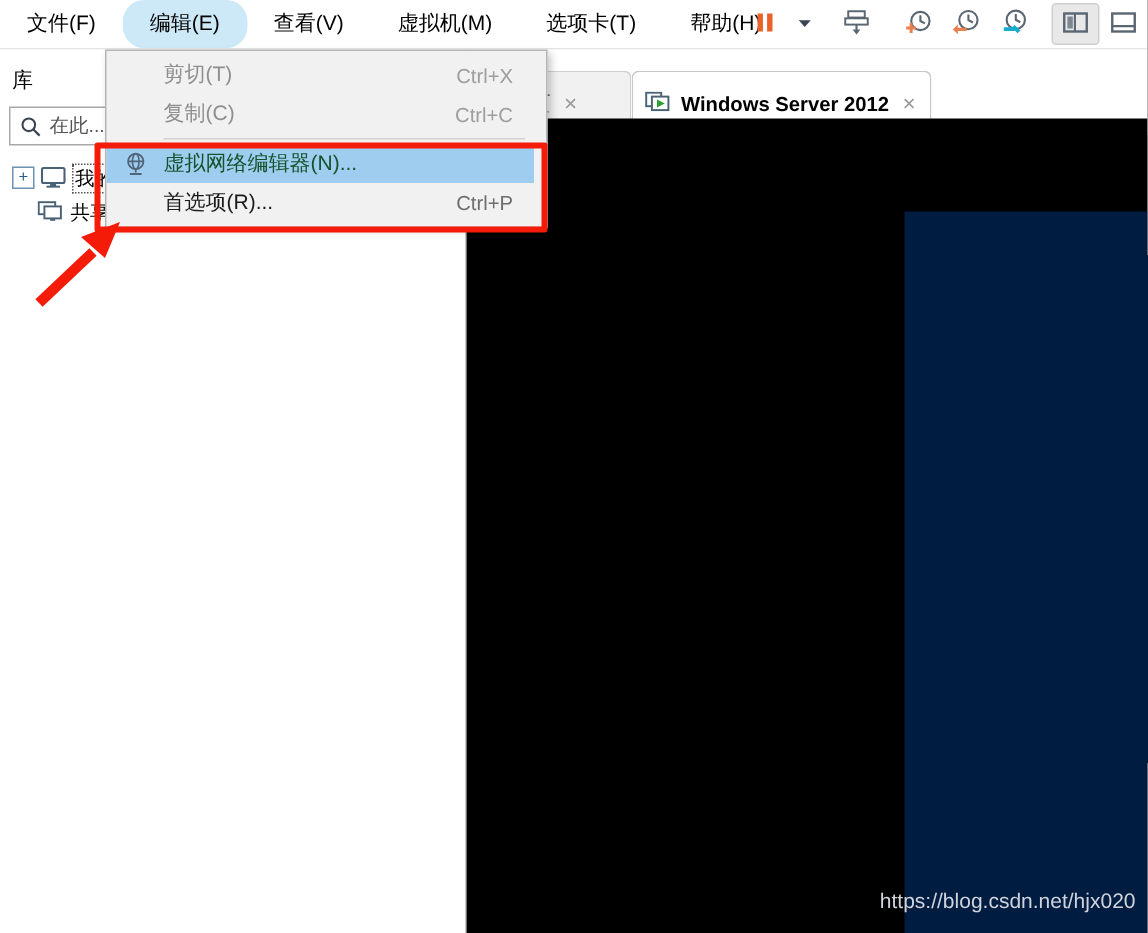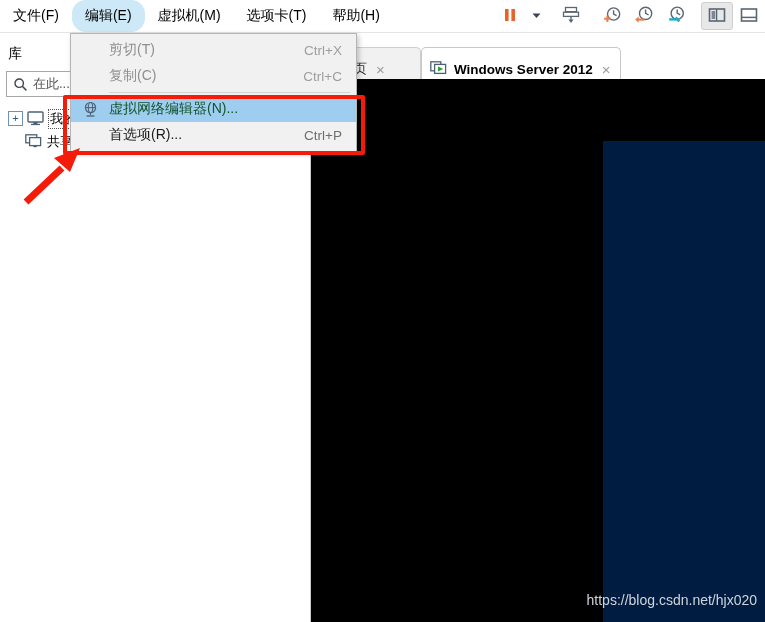--- a/index.html
+++ b/index.html
@@ -10,21 +10,21 @@
     -webkit-font-smoothing:antialiased;
   }
   .app{position:relative;width:765px;height:622px;background:#fff;}
 
   
   .menubar{
     position:absolute;left:0;top:0;width:765px;height:32px;
     background:#ffffff;display:flex;align-items:stretch;
   }
   .menu-item{
-    display:flex;align-items:center;padding:0 13px;
+    display:flex;align-items:center;padding:0 18px;
     font-size:14px;color:#000;cursor:default;white-space:nowrap;
   }
   .menu-item.active{background:#cde8f7;border-radius:14px;}
 
   .tb-sep-v{width:1px;background:#d3d3d3;margin:6px 4px;}
 
   .toolbar{
     position:absolute;right:0;top:0;height:32px;display:flex;align-items:center;
   }
   .tb-btn{
@@ -99,21 +99,21 @@
   .watermark{
     position:absolute;right:8px;bottom:14px;
     font-size:14px;color:#cfd4dc;white-space:nowrap;margin-left:8px;
   }
 
   
   .dropdown{
     position:absolute;left:70px;top:33px;width:285px;
     background:#f1f1f1;border:1px solid #b5b5b5;
     box-shadow:2px 2px 5px rgba(0,0,0,.22);
-    padding:3px 0 3px 0;
+    padding:3px 8px 3px 0;
   }
   .dd-item{
     position:relative;display:flex;align-items:center;height:26px;
     padding-left:0;cursor:default;
   }
   .dd-item .dd-ico{
     width:38px;display:flex;align-items:center;justify-content:center;
   }
   .dd-item .dd-label{font-size:14px;flex:1;white-space:nowrap;}
   .dd-item .dd-accel{font-size:13.5px;color:#6e6e6e;padding-right:14px;}
@@ -135,20 +135,23 @@
 <body>
 
 <div class="app">
 
   <div class="menubar">
     <div class="menu-item">
       <span>文件(F)</span>
     </div>
     <div class="menu-item active">
       <span>编辑(E)</span>
+    </div>
+    <div class="menu-item">
+      <span>查看(V)</span>
     </div>
     <div class="menu-item">
       <span>虚拟机(M)</span>
     </div>
     <div class="menu-item">
       <span>选项卡(T)</span>
     </div>
     <div class="menu-item">
       <span>帮助(H)</span>
     </div>

